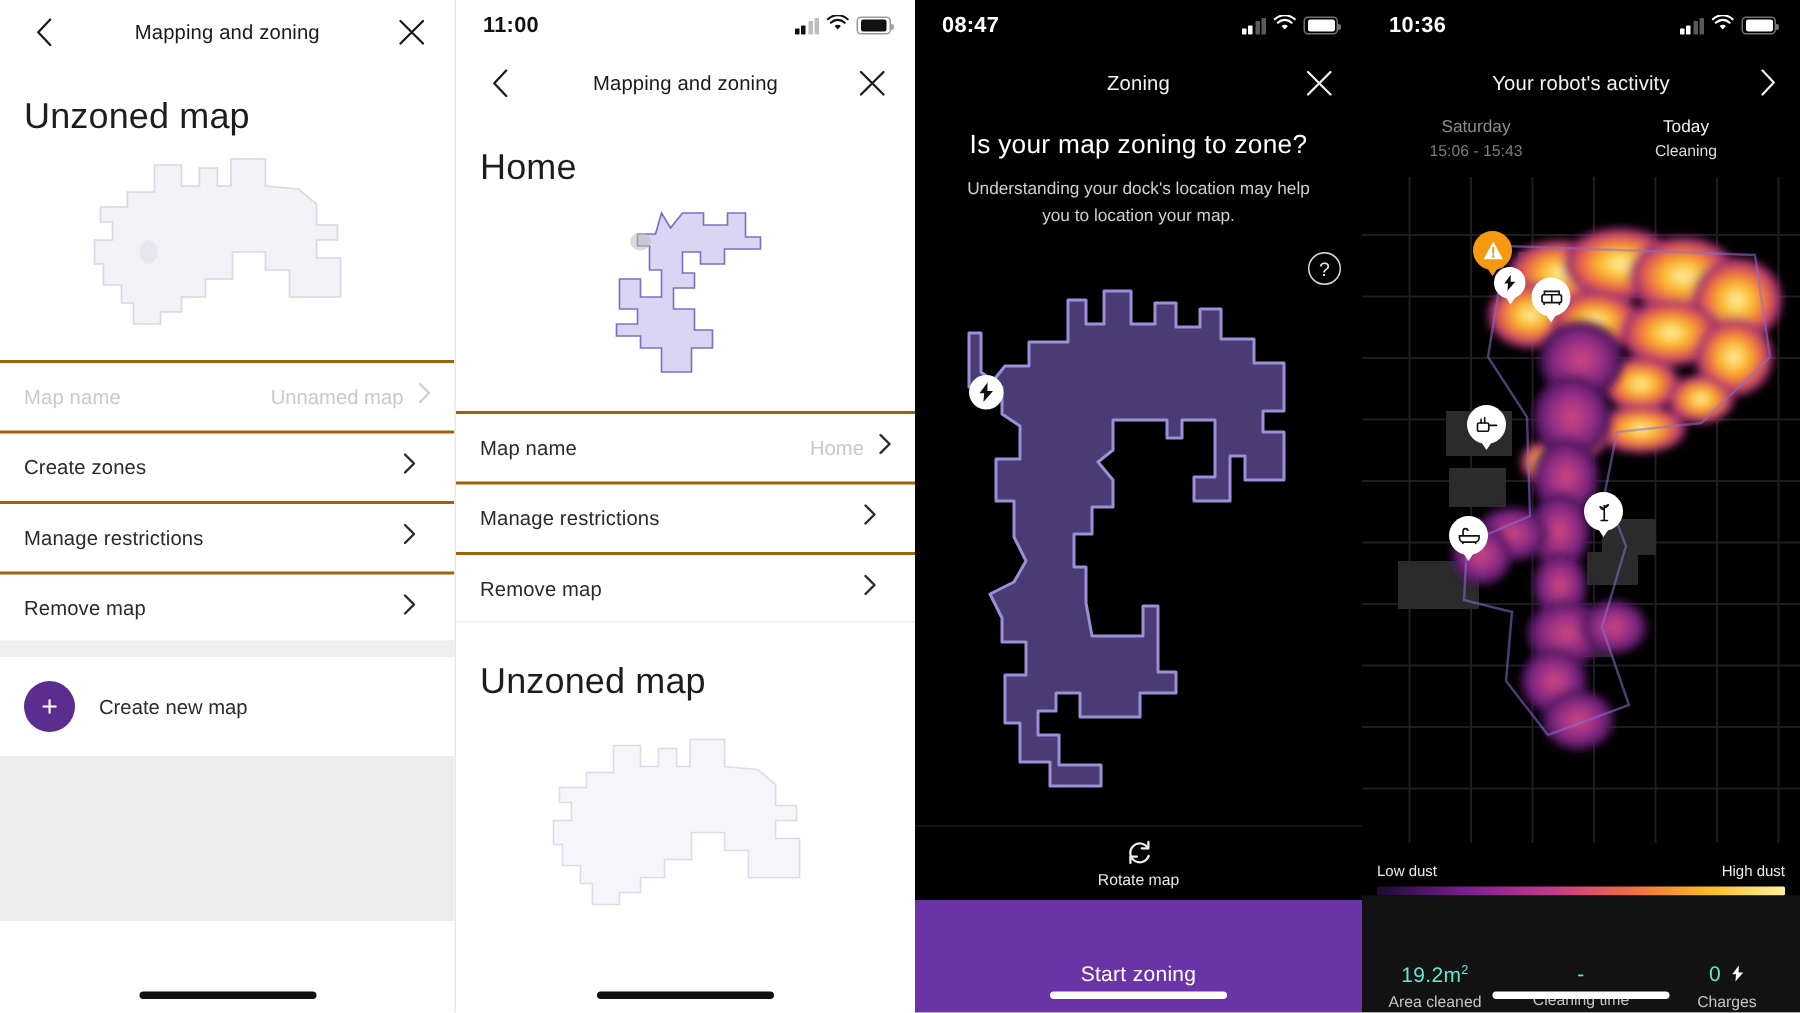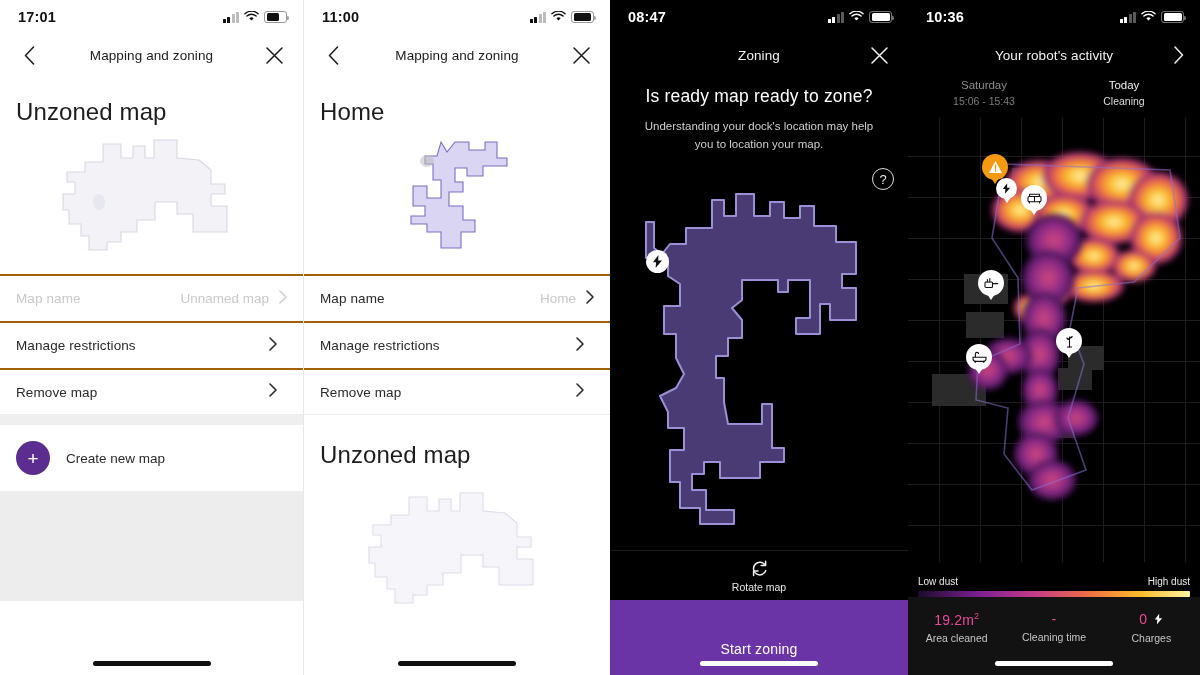--- a/index.html
+++ b/index.html
@@ -141,51 +141,30 @@
   .pin.small { width: 21px; height: 21px; }
   .pin.warn { background:#F59A10; }
   .pin.warn::after { border-top-color:#F59A10; }
   .legend { position:absolute; left:0; right:0; bottom: 78px; padding: 0 10px; }
   .legend-row { display:flex; justify-content:space-between; font-size: 10px;
                 color:#eaeaea; margin-bottom: 4px; }
   .legend-bar { height: 6px; width: 100%; border-radius: 1px; }
   .stats { position:absolute; left:0; right:0; bottom:0; height: 78px;
            background:#121212; display:flex; padding-top: 14px; }
   .stat { flex:1; text-align:center; }
-  .stat-val { font-size: 14px; color:#ec4899; letter-spacing:.2px; }
+  .stat-val { font-size: 14px; color:#5eead4; letter-spacing:.2px;margin-top:30px; }
   .stat-val sup { font-size: 8.5px; }
   .stat-lbl { font-size: 10.5px; color:#c5c5c5; margin-top: 4px; }
 </style>
 </head>
 <body>
 
 <div class="screens">
 
   <div class="panel p1">
-    <div class="statusbar sb-light">
-      <span>17:01</span>
-      <span class="sb-right">
-        <span class="sig l">
-            <i></i>
-            <i></i>
-            <i></i>
-            <i></i>
-          </span>
-        <span>
-          <svg width="15" height="11" viewBox="0 0 15 11">
-              <path d="M7.5 9.6 5.4 7.4a3 3 0 0 1 4.2 0z" fill="#111"></path>
-              <path d="M2.9 5.1a6.6 6.6 0 0 1 9.2 0" stroke="#111" stroke-width="1.4" fill="none" stroke-linecap="round"></path>
-              <path d="M.9 2.8a9.6 9.6 0 0 1 13.2 0" stroke="#111" stroke-width="1.4" fill="none" stroke-linecap="round"></path>
-            </svg>
-        </span>
-        <span class="batt l">
-            <span style="width:12px"></span>
-          </span>
-      </span>
-    </div>
 
     <div class="navbar">
       <div class="navbtn">
         <svg width="11" height="19" viewBox="0 0 11 19">
             <path d="M9.5 1 1.5 9.5 9.5 18" stroke="#1a1a1a" stroke-width="1.5" fill="none" stroke-linecap="round" stroke-linejoin="round"></path>
           </svg>
       </div>
       <div class="nav-title light">Mapping and zoning</div>
       <div class="spacer"></div>
       <div class="navbtn">
@@ -202,20 +181,28 @@
         <path d="M62 8 L62 22 L74 22 L74 10 L86 10 L86 22 L95 22 L95 4 L118 4 L118 22 L140 24 L152 34 L152 48 L166 48 L166 58 L152 58 L152 70 L168 70 L168 96 L134 96 L134 78 L118 78 L118 66 L96 66 L96 84 L78 84 L78 96 L62 96 L62 106 L48 106 L48 114 L30 114 L30 100 L22 100 L22 88 L10 88 L10 74 L4 74 L4 58 L16 58 L16 46 L8 46 L8 36 L26 36 L26 26 L44 26 L44 8 Z" fill="#f2f2f7" stroke="#d8d8e4" stroke-width="1.1"></path>
         <ellipse cx="40" cy="66" rx="6" ry="8" fill="#e7e7f0"></ellipse>
       </svg>
     </div>
 
     <div class="list">
       <div class="row">
         <span class="row-label muted">Map name</span>
         <span class="row-val">Unnamed map</span>
         <span class="chev muted">
+          <svg width="8" height="14" viewBox="0 0 8 14">
+              <path d="M1 1 7 7 1 13" stroke="currentColor" stroke-width="1.6" fill="none" stroke-linecap="round" stroke-linejoin="round"></path>
+            </svg>
+        </span>
+      </div>
+      <div class="row">
+        <span class="row-label">Create zones</span>
+        <span class="chev" style="margin-left:auto;margin-right:10px">
           <svg width="8" height="14" viewBox="0 0 8 14">
               <path d="M1 1 7 7 1 13" stroke="currentColor" stroke-width="1.6" fill="none" stroke-linecap="round" stroke-linejoin="round"></path>
             </svg>
         </span>
       </div>
       <div class="row">
         <span class="row-label">Manage restrictions</span>
         <span class="chev" style="margin-left:auto;margin-right:10px">
           <svg width="8" height="14" viewBox="0 0 8 14">
               <path d="M1 1 7 7 1 13" stroke="currentColor" stroke-width="1.6" fill="none" stroke-linecap="round" stroke-linejoin="round"></path>
@@ -356,21 +343,21 @@
       <div class="nav-title dark">Zoning</div>
       <div class="spacer"></div>
       <div class="navbtn">
         <svg width="17" height="17" viewBox="0 0 17 17">
             <path d="M1 1 16 16M16 1 1 16" stroke="#f0f0f0" stroke-width="1.5" stroke-linecap="round"></path>
           </svg>
       </div>
     </div>
 
     <div class="zone-head">
-      <div class="zone-q">Is ready map ready to zone?</div>
+      <div class="zone-q">Is your map zoning to zone?</div>
       <div class="zone-sub">Understanding your dock's location may help you to location your map.</div>
     </div>
 
     <div class="help-btn">
       <span>?</span>
     </div>
 
     <div class="zmap-wrap">
       <div style="position:relative;width:270px;height:350px;">
         <svg width="270" height="350" viewBox="0 0 270 350">

